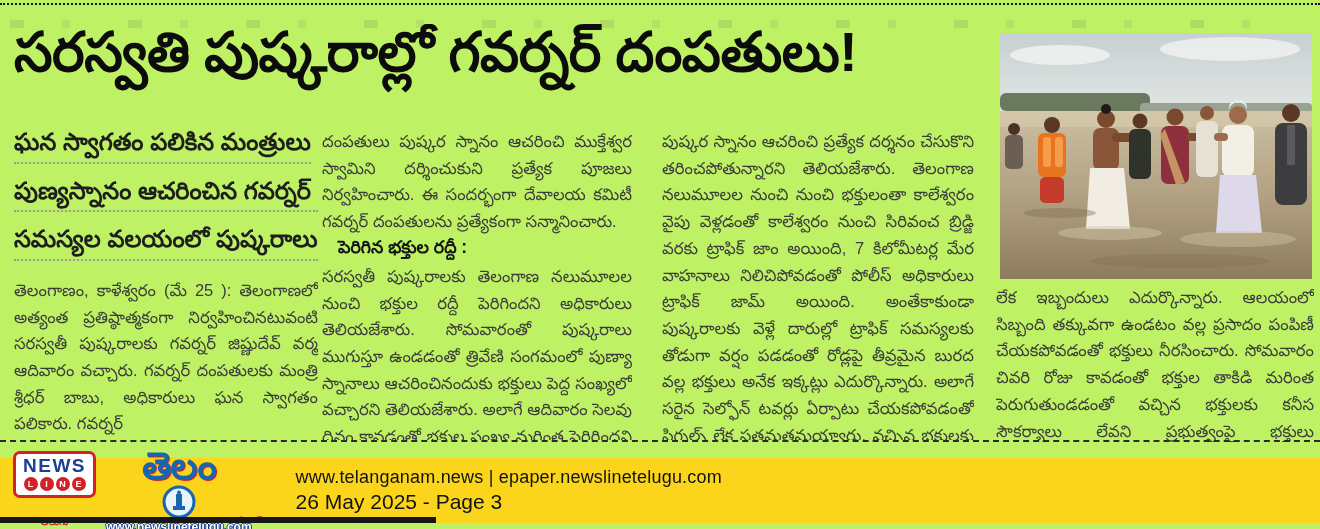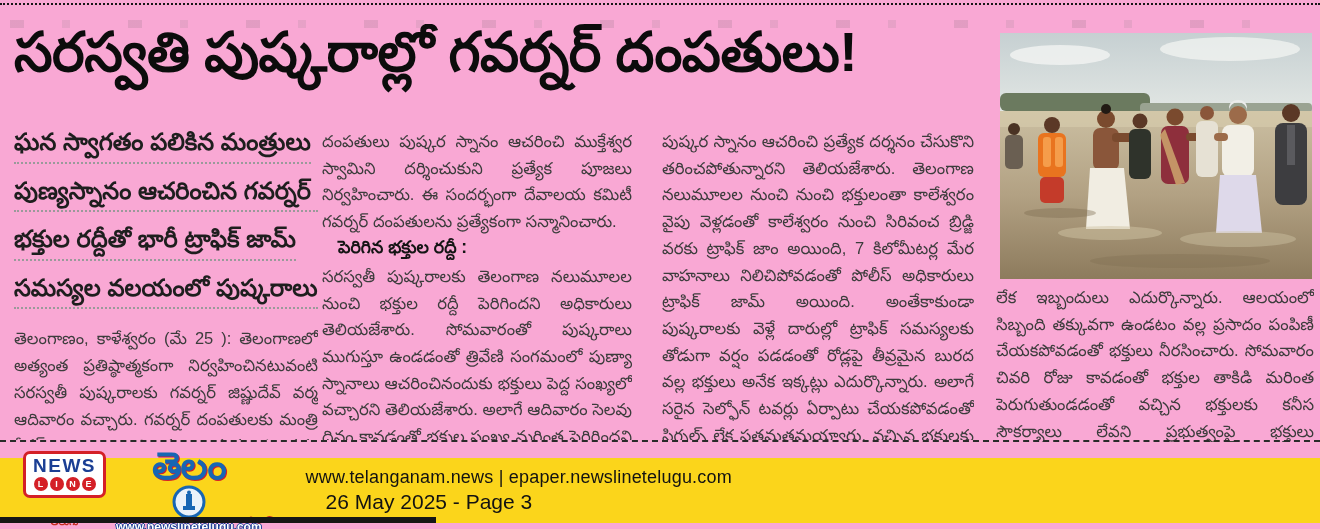--- a/index.html
+++ b/index.html
@@ -1,19 +1,19 @@
 <!DOCTYPE html>
 <html><head>
 <meta charset="utf-8">
 <style>
   * { margin: 0; padding: 0; box-sizing: border-box; }
   html, body { width: 1320px; height: 529px; background: #ffffff; overflow: hidden; }
   body { font-family: "Liberation Sans", "DejaVu Sans", sans-serif; position: relative; }
 
-  .page { position: absolute; inset: 0; background: #f9a8d4; }
+  .page { position: absolute; inset: 0; background: #bef264; }
 
   
   .top-dots { position: absolute; top: 3px; left: 0; width: 1320px; border-top: 2px dotted #161616; }
   .remnants { position: absolute; top: 20px; left: 10px; width: 1290px; height: 8px; opacity: .14;
     background: repeating-linear-gradient(90deg, #555 0 14px, transparent 14px 52px, #777 52px 60px, transparent 60px 118px); }
 
   
   .headline { position: absolute; left: 14px; top: 24px; width: 968px; height: 96px;
     font-size: 55px; line-height: 1.05; font-weight: 800; color: #0c0c0c; letter-spacing: -0.5px;
     white-space: nowrap; overflow: hidden; }
@@ -36,21 +36,21 @@
 
   
   .photo { position: absolute; left: 1000px; top: 33px; width: 312px; height: 246px; overflow: hidden; background: #cfd6d4; }
   .photo svg { display: block; width: 100%; height: 100%; }
 
   
   .bottom-dashes { position: absolute; top: 440px; left: 0; width: 1320px; border-top: 2px dashed #2a2a2a; }
 
   
   .footer { position: absolute; left: 0; top: 458px; width: 1320px; height: 65px; background: #FBD51B;
-    display: flex; align-items: center; padding-left: 23px; }
+    display: flex; align-items: center; padding-left: 13px; }
   .black-strip { position: absolute; left: 0; bottom: 0; width: 436px; height: 6px; background: #161616; }
 
   .nl-logo { display: flex; flex-direction: column; align-items: center; margin-right: 10px; }
   .nl-box { background: #fff; border: 3px solid #D42027; border-radius: 7px; padding: 2px 7px 4px; display: flex; flex-direction: column; align-items: center; }
   .nl-news { color: #1B3F94; font-weight: 800; font-size: 19px; letter-spacing: 1.5px; line-height: 1; }
   .nl-line { display: flex; gap: 2px; margin-top: 2px; }
   .nl-circle { width: 14px; height: 14px; border-radius: 50%; background: #D42027; color: #fff;
     font-size: 9px; font-weight: 800; display: flex; align-items: center; justify-content: center; line-height: 1; }
   .nl-tagline { color: #C42A21; font-size: 10px; font-weight: 700; margin-top: 18px; }
 
@@ -58,37 +58,36 @@
   .tg-word { display: flex; align-items: center; flex-direction: column; }
   .tg-text { color: #1766B4; font-weight: 800; font-size: 38px; line-height: 1;
     text-shadow: 1px 1px 0 #D42027; letter-spacing: -1px; }
   .tg-emblem { width: 34px; height: 34px; margin: 0 1px; }
   .tg-site { font-size: 12px; font-weight: 700; color: #ffffff; margin-top: 1px;
     text-shadow: -1px 0 #1B3F94, 1px 0 #1B3F94, 0 -1px #1B3F94, 0 1px #1B3F94; }
   .tg-script { position: absolute; right: -16px; bottom: 8px; width: 34px; height: 14px; }
 
   .footer-text { margin-left: 16px; color: #121212; }
   .footer-urls { font-size: 18px; font-weight: 500; letter-spacing: 0.2px; }
-  .footer-date { font-size: 21px; font-weight: 500; margin-top: 2px; margin-left: 20px; }
+  .footer-date { font-size: 21px; font-weight: 500; margin-top: 2px; }
 </style>
 </head>
 <body>
 
 <div class="page">
 
   <div class="top-dots"></div>
   <div class="remnants"></div>
 
   <h1 class="headline">సరస్వతి పుష్కరాల్లో గవర్నర్ దంపతులు!</h1>
 
   <div class="col col1">
     <ul class="subheads">
       <li><span>ఘన స్వాగతం పలికిన మంత్రులు</span></li>
       <li><span>పుణ్యస్నానం ఆచరించిన గవర్నర్ దంపతులు</span></li>
-      <li><span>భక్తుల రద్దీతో భారీ ట్రాఫిక్ జామ్</span></li>
       <li><span>సమస్యల వలయంలో పుష్కరాలు</span></li>
     </ul>
     <p class="body-text">తెలంగాణం, కాళేశ్వరం (మే 25 ): తెలంగాణలో అత్యంత ప్రతిష్ఠాత్మకంగా నిర్వహించినటువంటి సరస్వతీ పుష్కరాలకు గవర్నర్ జిష్ణుదేవ్ వర్మ ఆదివారం వచ్చారు. గవర్నర్ దంపతులకు మంత్రి శ్రీధర్ బాబు, అధికారులు ఘన స్వాగతం పలికారు. గవర్నర్</p>
   </div>
 
   <div class="col col2">
     <p class="body-text">దంపతులు పుష్కర స్నానం ఆచరించి ముక్తేశ్వర స్వామిని దర్శించుకుని ప్రత్యేక పూజలు నిర్వహించారు. ఈ సందర్భంగా దేవాలయ కమిటీ గవర్నర్ దంపతులను ప్రత్యేకంగా సన్మానించారు.</p>
     <h3 class="inline-subhead">పెరిగిన భక్తుల రద్దీ :</h3>
     <p class="body-text">సరస్వతీ పుష్కరాలకు తెలంగాణ నలుమూలల నుంచి భక్తుల రద్దీ పెరిగిందని అధికారులు తెలియజేశారు. సోమవారంతో పుష్కరాలు ముగుస్తూ ఉండడంతో త్రివేణి సంగమంలో పుణ్యా స్నానాలు ఆచరించినందుకు భక్తులు పెద్ద సంఖ్యలో వచ్చారని తెలియజేశారు. అలాగే ఆదివారం సెలవు దినం కావడంతో భక్తుల సంఖ్య మరింత పెరిగిందని అన్నారు. భక్తులంతా</p>
   </div>

